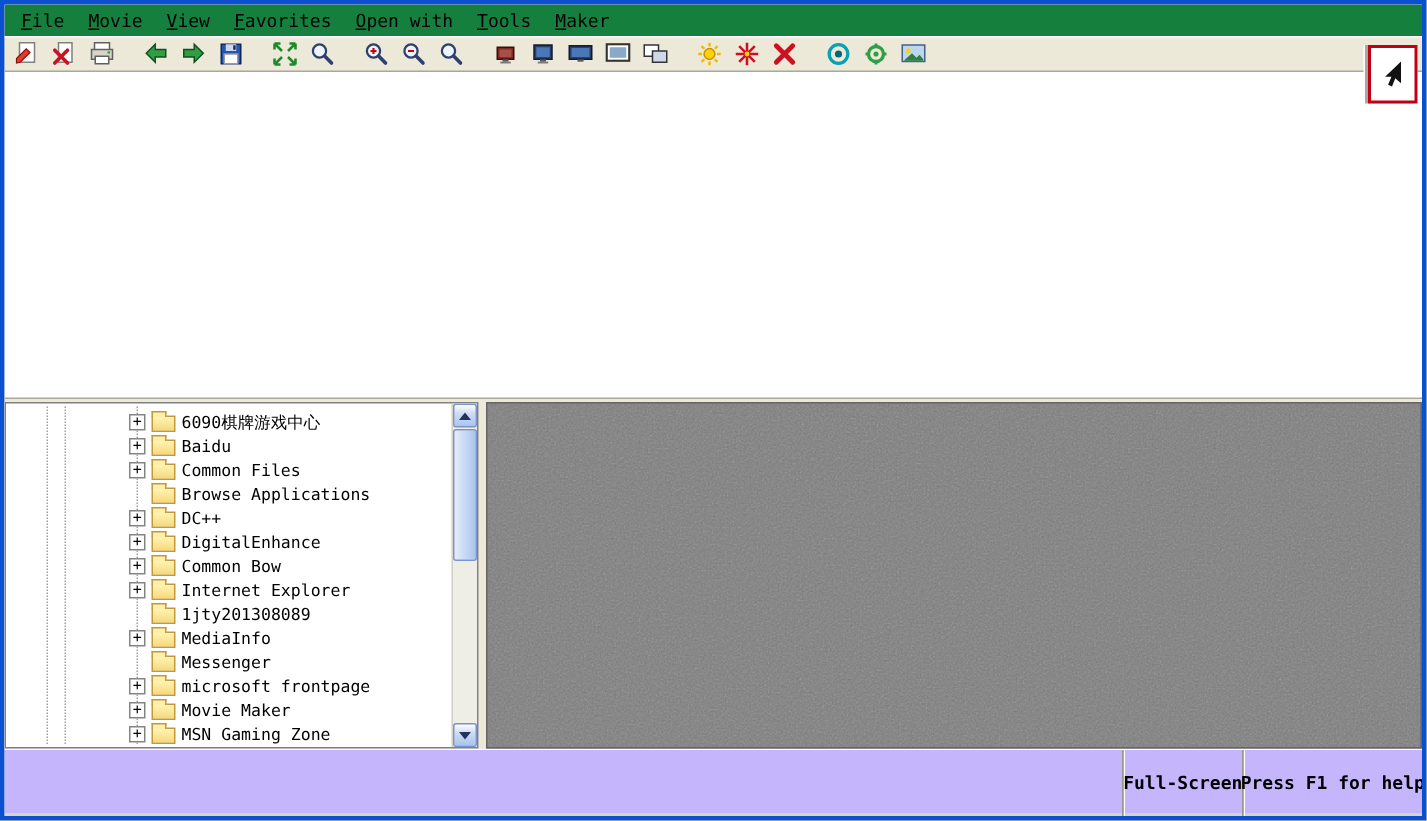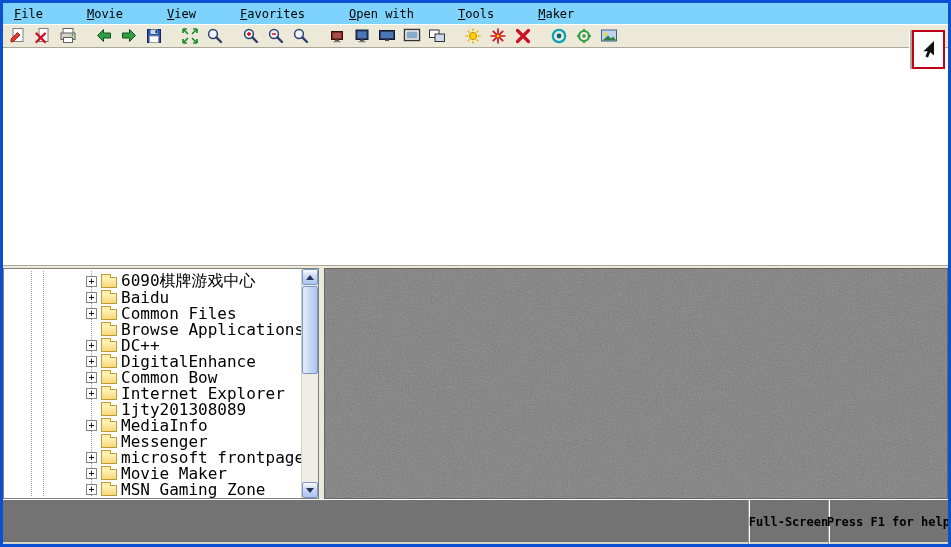--- a/index.html
+++ b/index.html
@@ -31,21 +31,21 @@
     color:#fff; font-weight:bold;
   }
   .wbtn.min,.wbtn.max { background:linear-gradient(135deg,#7ba7f0,#2a5cd0 60%,#1a46b0); }
   .wbtn.close { background:linear-gradient(135deg,#f0a08a,#dd4f33 60%,#b3311c); }
   .g-min { width:8px; height:3px; background:#fff; margin-top:9px; }
   .g-max { width:9px; height:8px; border:1px solid #fff; border-top:3px solid #fff; }
   .g-close { font-size:14px; line-height:14px; }
   
   .menubar {
     height:21px; flex:0 0 21px; display:flex; align-items:center;
-    padding-left:3px; font-size:12px; background:#7dd3fc;gap:28px;
+    padding-left:3px; font-size:12px; background:#15803d;
   }
   .menu-item { display:inline-block; padding:2px 8px; color:#000; }
   .menu-item::first-letter { text-decoration:underline; }
   
   .toolbar {
     height:24px; flex:0 0 24px; display:flex; align-items:center;
     padding-left:3px; gap:1px; background:#ece9d8;
     border-top:1px solid #fff; border-bottom:1px solid #aca899;
   }
   .tb {
@@ -80,21 +80,21 @@
   .tree-row.leaf .expand { visibility:hidden; }
   .folder {
     width:16px; height:11px; flex:0 0 16px; position:relative; margin-top:2px;
     background:linear-gradient(180deg,#fff3b8,#f7d878);
     border:1px solid #c29a3a;
   }
   .folder::before {
     content:""; position:absolute; top:-4px; left:-1px; width:8px; height:3px;
     background:#ffefa8; border:1px solid #c29a3a; border-bottom:none;
   }
-  .tree-label { font-size:16px; color:#000; white-space:nowrap; }
+  .tree-label { font-size:11px; color:#000; white-space:nowrap; }
   
   .sb {
     position:absolute; top:0; right:0; bottom:0; width:17px;
     background:#efeee6; border-left:1px solid #d4d0c8;
   }
   .sb-btn {
     position:absolute; left:0; right:0; height:16px;
     background:linear-gradient(180deg,#fdfdfb,#cfdcf6 40%,#aac4ee);
     border:1px solid #7a96c8; border-radius:2px;
     display:flex; align-items:center; justify-content:center;
@@ -106,21 +106,21 @@
     position:absolute; top:17px; left:0; right:0; height:88px;
     background:linear-gradient(90deg,#e6eefc,#aac4ee);
     border:1px solid #7a96c8; border-radius:2px;
   }
   .vsplit { width:5px; flex:0 0 5px; background:#ece9d8; }
   .thumb-pane { flex:1; position:relative; border:1px solid #666; background:#7d7d7d; overflow:hidden; }
   .thumb-pane svg.noise { position:absolute; inset:0; width:100%; height:100%; }
   
   .status {
     flex:1; min-height:20px; display:flex; align-items:center;
-    background:#737373; border-top:1px solid #fff; box-shadow:0 -2px 0 #d8d4c8 inset;
+    background:#c4b5fd; border-top:1px solid #fff; box-shadow:0 -2px 0 #d8d4c8 inset;
     font-size:12px; font-weight:bold; color:#000;
   }
   .cell.spacer { flex:1; height:100%; }
   .cell.c1,.cell.c2 {
     height:100%; display:flex; align-items:center; justify-content:center;
     border-left:1px solid #9a9787; box-shadow:inset 1px 0 0 #fff;
     padding:0 9px; white-space:nowrap;
   }
   .cell.c1 { width:80px; } .cell.c2 { width:120px; }
 </style>

